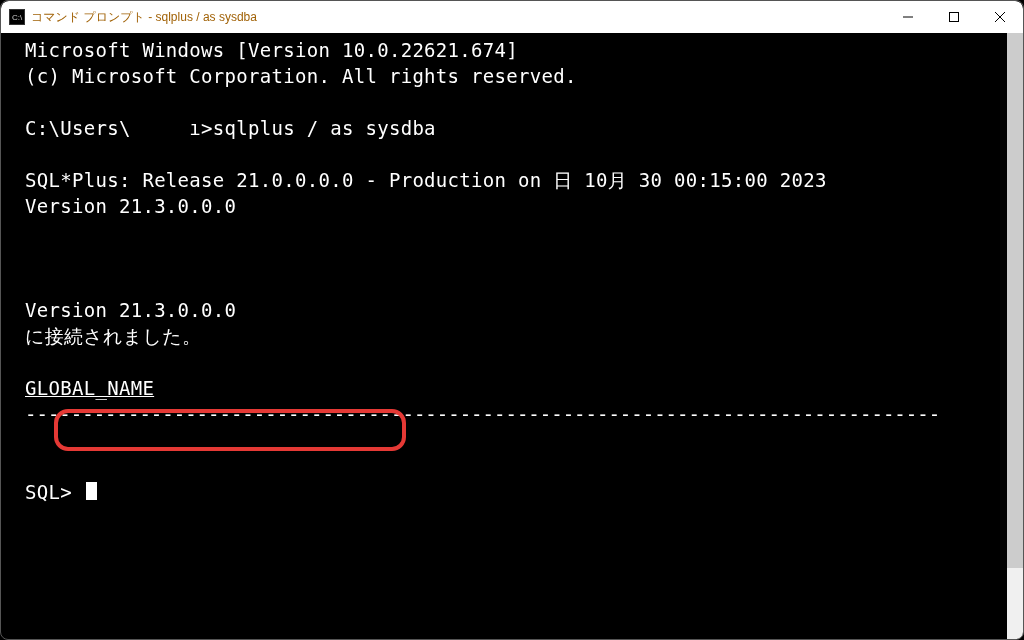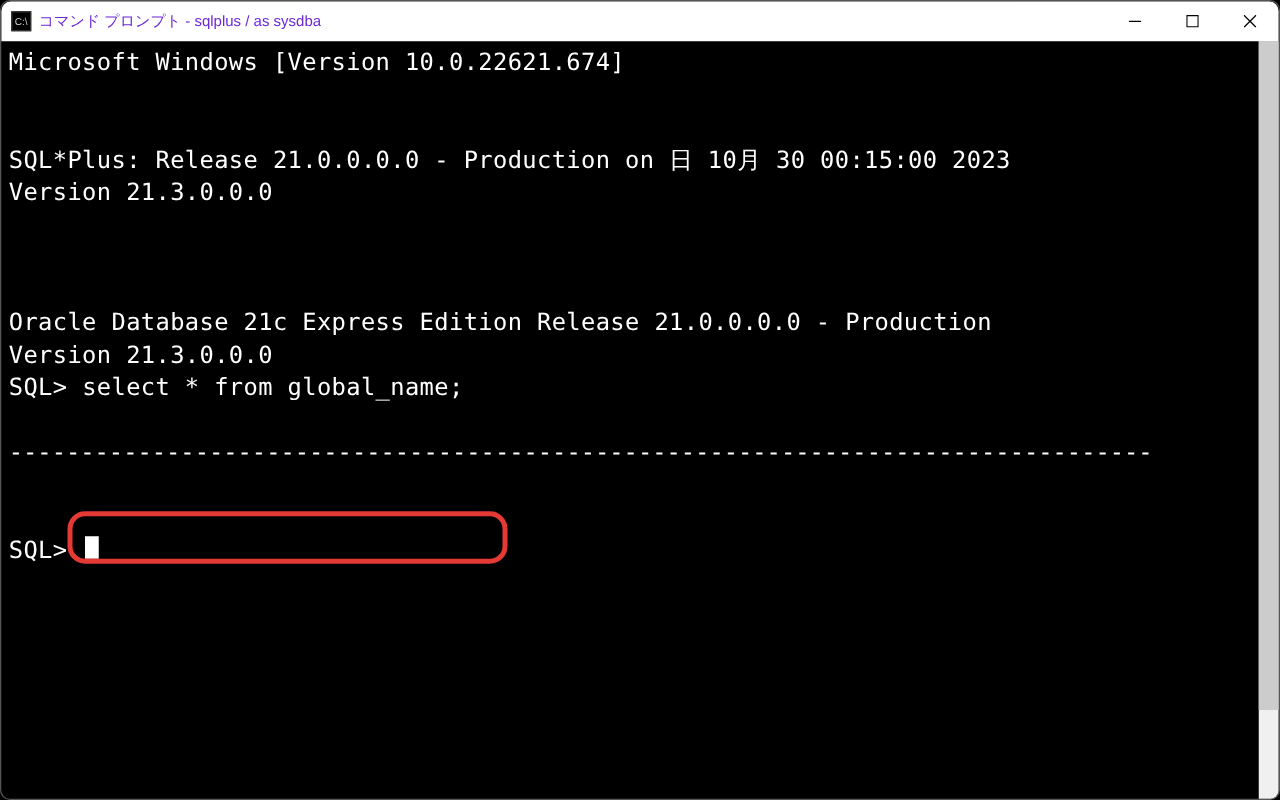--- a/index.html
+++ b/index.html
@@ -29,41 +29,41 @@
       display: inline-flex;
       align-items: center;
       justify-content: center;
       font-size: 8px;
       color: #ccc;
       margin-right: 6px;
       font-family: sans-serif;
     }
     .title-text {
       font-size: 12px;
-      color: #6d28d9;
+      color: #a16207;
       font-family: "Yu Gothic UI", "Meiryo", sans-serif;
       flex: 1;
     }
     .win-controls {
       display: flex;
       height: 100%;
     }
     .win-btn {
       width: 46px;
       height: 100%;
       display: flex;
       align-items: center;
       justify-content: center;
       font-size: 14px;
       color: #000;
       font-family: "Segoe MDL2 Assets", sans-serif;
     }
     .win-btn svg { stroke: #000; stroke-width: 1; fill: none; }
     .terminal {
-      padding: 4px 6px;
+      padding: 4px 24px;
       font-size: 19px;
       line-height: 26px;
       color: #fff;
       letter-spacing: 0.3px;
       height: calc(640px - 32px);
       position: relative;
     }
     .terminal-content {
       position: relative;
       z-index: 1;
@@ -137,31 +137,33 @@
   </div>
 </div>
 
 <div class="terminal">
   <div class="scrollbar">
     <div class="scrollbar-thumb"></div>
   </div>
 
   <div class="terminal-content">
     <div class="line">Microsoft Windows [Version 10.0.22621.674]</div>
+    <div class="line">(c) Microsoft Corporation. All rights reserved.</div>
     <div class="line">&nbsp;</div>
+    <div class="line">C:\Users\     ı&gt;sqlplus / as sysdba</div>
     <div class="line">&nbsp;</div>
     <div class="line">SQL*Plus: Release 21.0.0.0.0 - Production on 日 10月 30 00:15:00 2023</div>
     <div class="line">Version 21.3.0.0.0</div>
     <div class="line">&nbsp;</div>
     <div class="line">&nbsp;</div>
     <div class="line">&nbsp;</div>
-    <div class="line">Oracle Database 21c Express Edition Release 21.0.0.0.0 - Production</div>
     <div class="line">Version 21.3.0.0.0</div>
-    <div class="line"><span>SQL&gt; </span><span>select * from global_name;</span></div>
+    <div class="line">に接続されました。</div>
     <div class="line">&nbsp;</div>
+    <div class="line"><span class="result-header">GLOBAL_NAME</span></div>
     <div class="line dashes">--------------------------------------------------------------------------------</div>
     <div class="line">&nbsp;</div>
     <div class="line">&nbsp;</div>
     <div class="line"><span>SQL&gt;</span> <span class="cursor"></span></div>
   </div>
 
   <div class="highlight-box" style="left:53px;top:376px;width:352px;height:42px;"></div>
 </div>
 
 </body></html>

